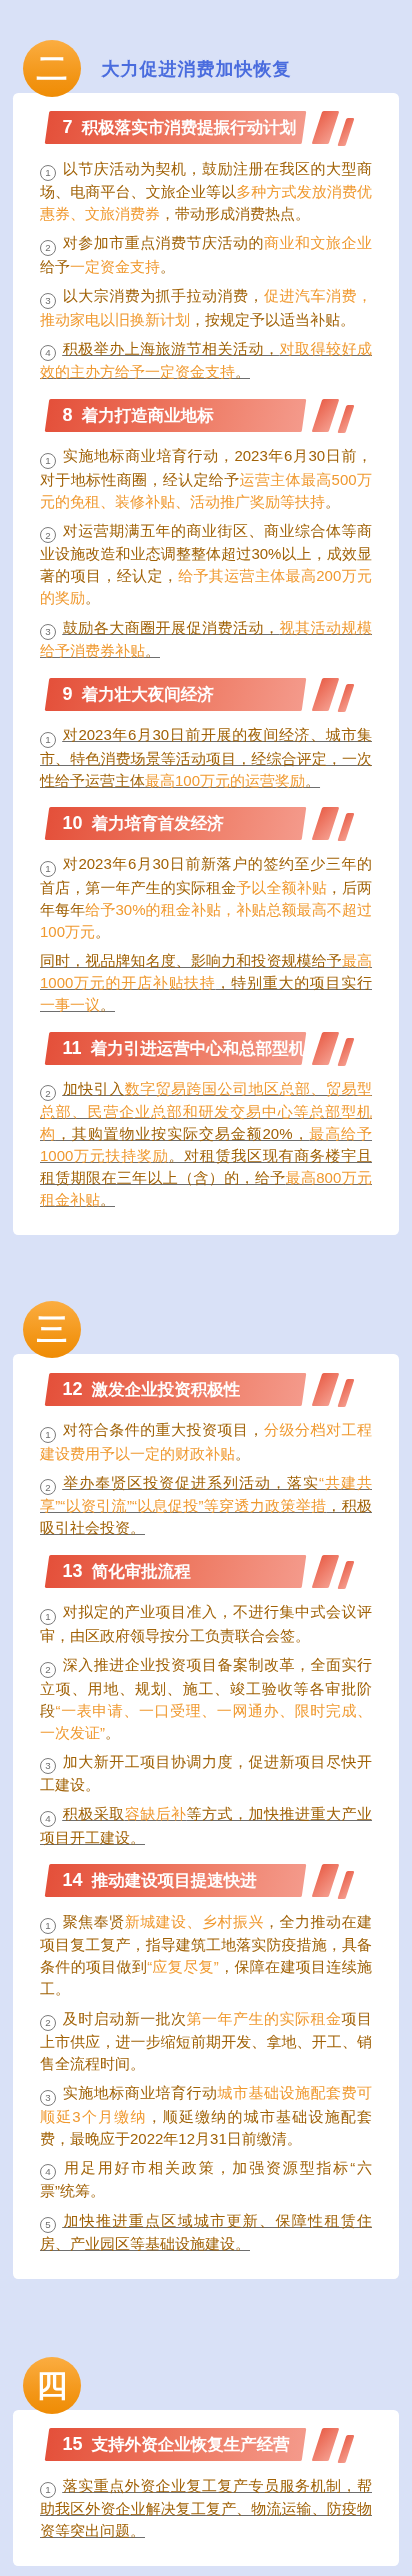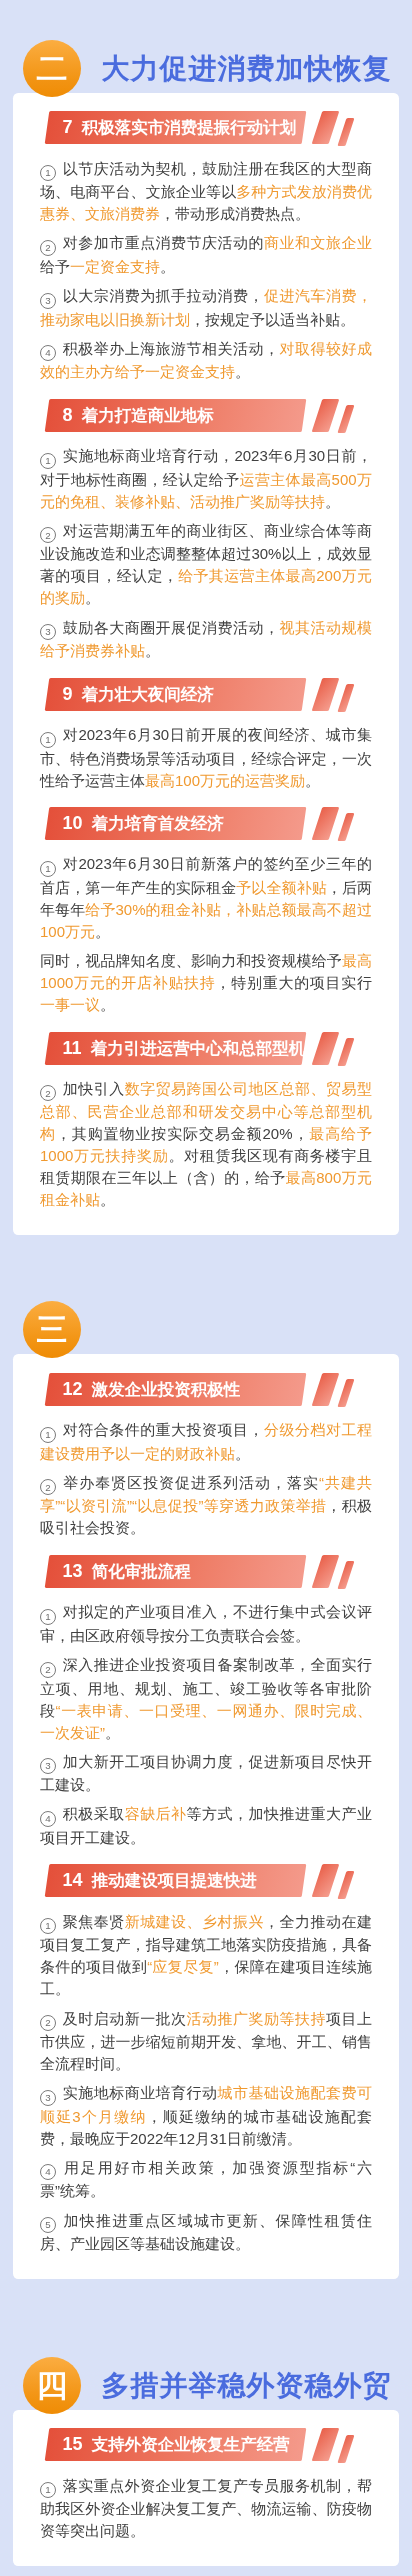--- a/index.html
+++ b/index.html
@@ -19,21 +19,21 @@
     margin-bottom:-4.1px;
   }
   .badge{
     width:58px;height:57px;border-radius:50%;
     background:linear-gradient(180deg,#fbad41 0%,#f29413 70%,#ef8c05 100%);
     display:flex;align-items:center;justify-content:center;
     flex:0 0 auto;
   }
   .badge-char{color:#ffffff;font-size:31px;font-weight:bold;line-height:1;}
   .part-title{
-    margin:0 0 0 20.6px;font-size:28px;font-weight:bold;
+    margin:0 0 0 20.6px;font-size:18px;font-weight:bold;
     color:#4a6cde;letter-spacing:1px;white-space:nowrap;
   }
   .card{
     position:relative;z-index:1;
     background:#ffffff;border-radius:5.2px;
     margin:0 13px;padding:18.5px 27px 24px;
   }
   .measure + .measure{margin-top:15.5px;}
   .banner{
     display:flex;align-items:stretch;height:33px;
@@ -55,23 +55,23 @@
     transform:skewX(-18deg);border-radius:1.5px;flex:0 0 auto;
     background:linear-gradient(120deg,#e9604a 0%,#f59e8f 100%);
   }
   .slash1{width:17px;margin-left:12.4px;}
   .slash2{width:7.7px;margin-left:8.8px;margin-top:6.2px;margin-bottom:-1px;}
   .paras{display:block;}
   .para{
     margin:0 0 7.2px;font-size:15px;line-height:22px;
     color:#6e6e6e;text-align:justify;
   }
-  .para:last-child{margin-bottom:0;}
+  .para:last-child{margin-bottom:0;text-decoration:underline;}
   .hl{color:#f0992f;}
-  .g{color:#404040;}
+  .g{color:#a16207;}
   .marker{
     display:inline-flex;align-items:center;justify-content:center;
     width:16px;height:16px;box-sizing:border-box;
     border:1px solid #7b7b7b;border-radius:50%;
     font-size:9.8px;color:#6e6e6e;line-height:1;
     vertical-align:-2.6px;margin-right:6.2px;
   }
 </style>
 </head>
 <body>
@@ -234,38 +234,37 @@
           <span class="m-num">14</span>
           <span class="m-title">推动建设项目提速快进</span>
         </span>
       </div>
       <div class="slash slash1"></div>
       <div class="slash slash2"></div>
     </div>
     <div class="paras">
   <p class="para"><span class="marker">1</span><span class="ptext"><span class="g">聚焦奉贤</span><span class="hl">新城建设、乡村振兴</span><span class="g">，全力推动在建项目复工复产，指导建筑工地落实防疫措施，具备条件的项目做到</span><span class="hl">“应复尽复”</span><span class="g">，保障在建项目连续施工。</span></span></p>
 
-  <p class="para"><span class="marker">2</span><span class="ptext"><span class="g">及时启动新一批次</span><span class="hl">活动推广奖励等扶持</span><span class="g">项目上市供应，进一步缩短前期开发、拿地、开工、销售全流程时间。</span></span></p>
+  <p class="para"><span class="marker">2</span><span class="ptext"><span class="g">及时启动新一批次</span><span class="hl">第一年产生的实际租金</span><span class="g">项目上市供应，进一步缩短前期开发、拿地、开工、销售全流程时间。</span></span></p>
 
   <p class="para"><span class="marker">3</span><span class="ptext"><span class="g">实施地标商业培育行动</span><span class="hl">城市基础设施配套费可顺延3个月缴纳</span><span class="g">，顺延缴纳的城市基础设施配套费，最晚应于2022年12月31日前缴清。</span></span></p>
 
   <p class="para"><span class="marker">4</span><span class="ptext"><span class="g">用足用好市相关政策，加强资源型指标“六票”统筹。</span></span></p>
 
   <p class="para"><span class="marker">5</span><span class="ptext"><span class="g">加快推进重点区域城市更新、保障性租赁住房、产业园区等基础设施建设。</span></span></p>
 </div>
   </div>
 </div>
   </section>
 
   <section class="part gap-big">
     <header class="part-header">
       <div class="badge">
         <span class="badge-char">四</span>
       </div>
-      <h1 class="part-title">多措并举稳外资稳外贸</h1>
     </header>
     <div class="card">
   <div class="measure">
     <div class="banner">
       <div class="banner-main">
         <span class="banner-inner">
           <span class="m-num">15</span>
           <span class="m-title">支持外资企业恢复生产经营</span>
         </span>
       </div>

